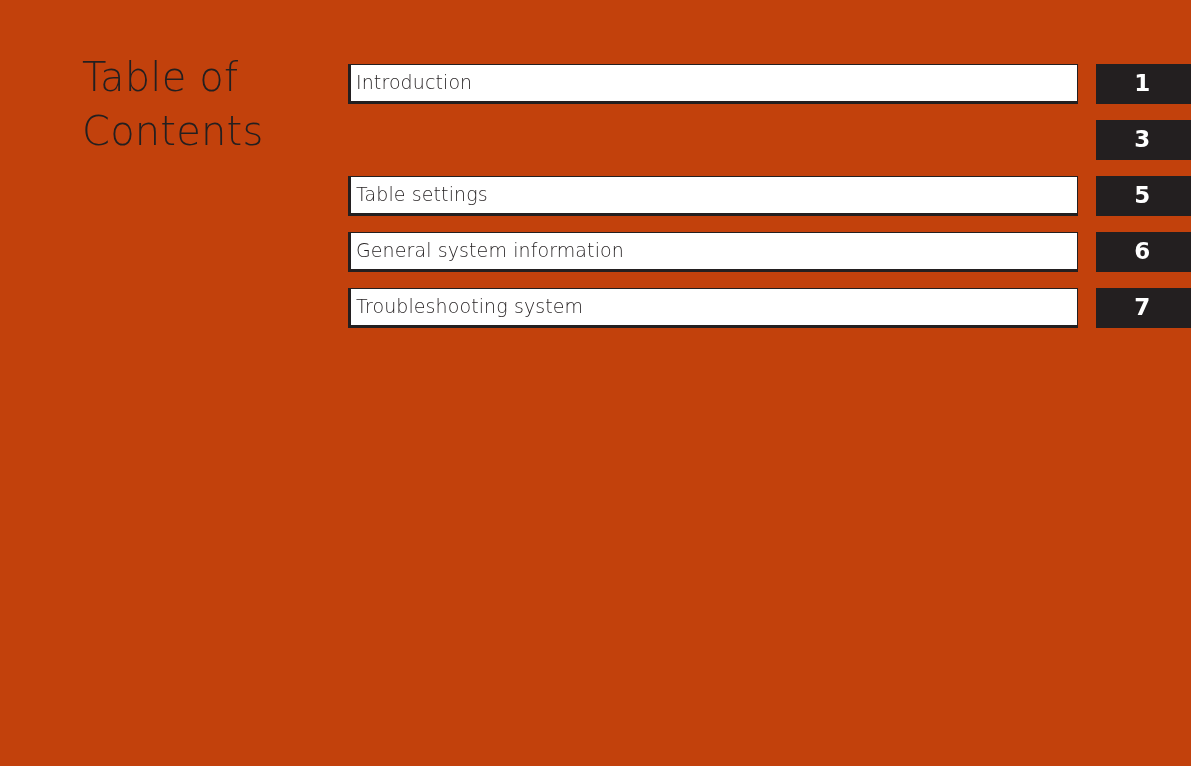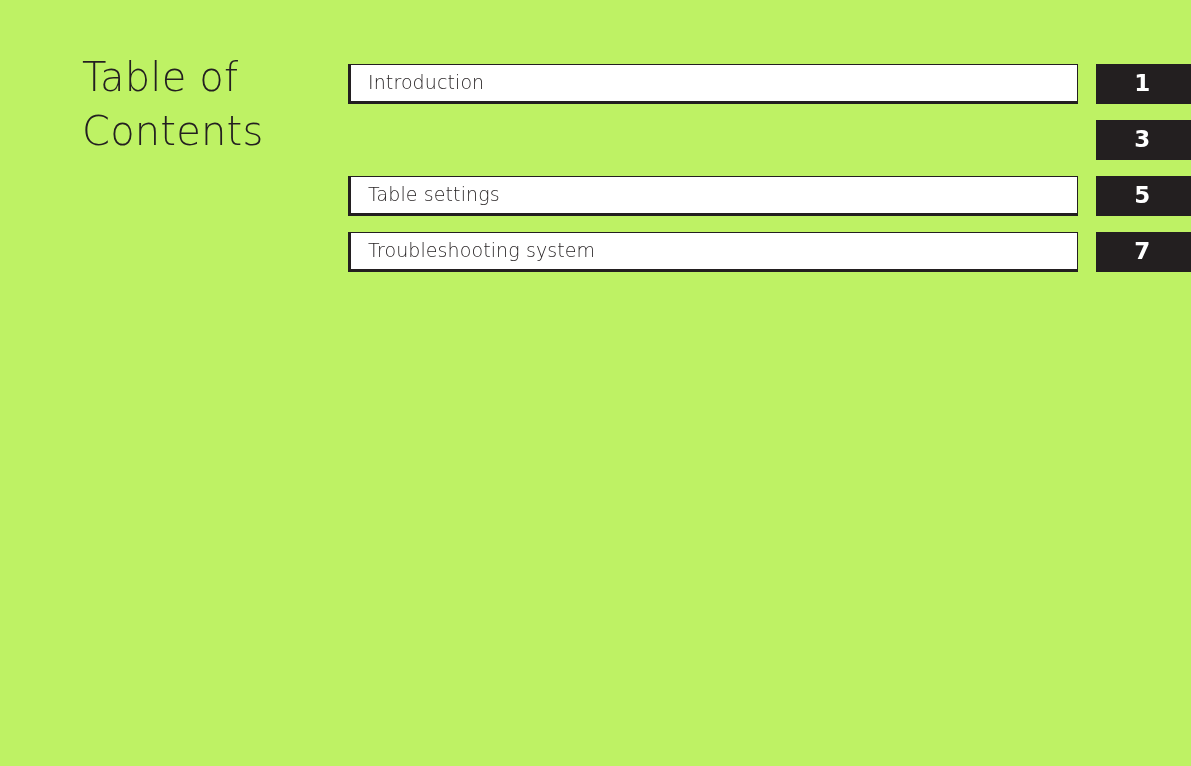--- a/index.html
+++ b/index.html
@@ -12,21 +12,21 @@
     height: 766px;
     position: relative;
     overflow: hidden;
     font-family: "DejaVu Sans", "Liberation Sans", sans-serif;
     -webkit-font-smoothing: antialiased;
   }
 
   #page {
     position: absolute;
     inset: 0;
-    background: #bef264;
+    background: #c2410c;
   }
 
   
   .toc-title {
     position: absolute;
     left: 82px;
     top: 50px;
     width: 250px;
     font-family: "DejaVu Sans", "Liberation Sans", sans-serif;
     font-weight: 300;
@@ -62,21 +62,21 @@
     background: #ffffff;
     border-top: 1px solid #231f20;
     border-right: 1px solid #231f20;
     border-left: 3px solid #231f20;
     border-bottom: 3px solid #231f20;
     display: flex;
     align-items: center;
   }
 
   .toc-label {
-    padding-left: 17px;
+    padding-left: 5px;
     font-family: "DejaVu Sans", "Liberation Sans", sans-serif;
     font-weight: 300;
     font-size: 19px;
     line-height: 19px;
     color: #231f20;
     letter-spacing: 0.1px;
     position: relative;
     top: -1px;
     white-space: nowrap;
   }
@@ -134,20 +134,28 @@
 
     <div class="toc-row">
       <div class="toc-box">
         <span class="toc-label">Table settings</span>
       </div>
       <div class="toc-badge">
         <span class="toc-badge-num">5</span>
       </div>
     </div>
 
+    <div class="toc-row">
+      <div class="toc-box">
+        <span class="toc-label">General system information</span>
+      </div>
+      <div class="toc-badge">
+        <span class="toc-badge-num">6</span>
+      </div>
+    </div>
 
     <div class="toc-row">
       <div class="toc-box">
         <span class="toc-label">Troubleshooting system</span>
       </div>
       <div class="toc-badge">
         <span class="toc-badge-num">7</span>
       </div>
     </div>
 

